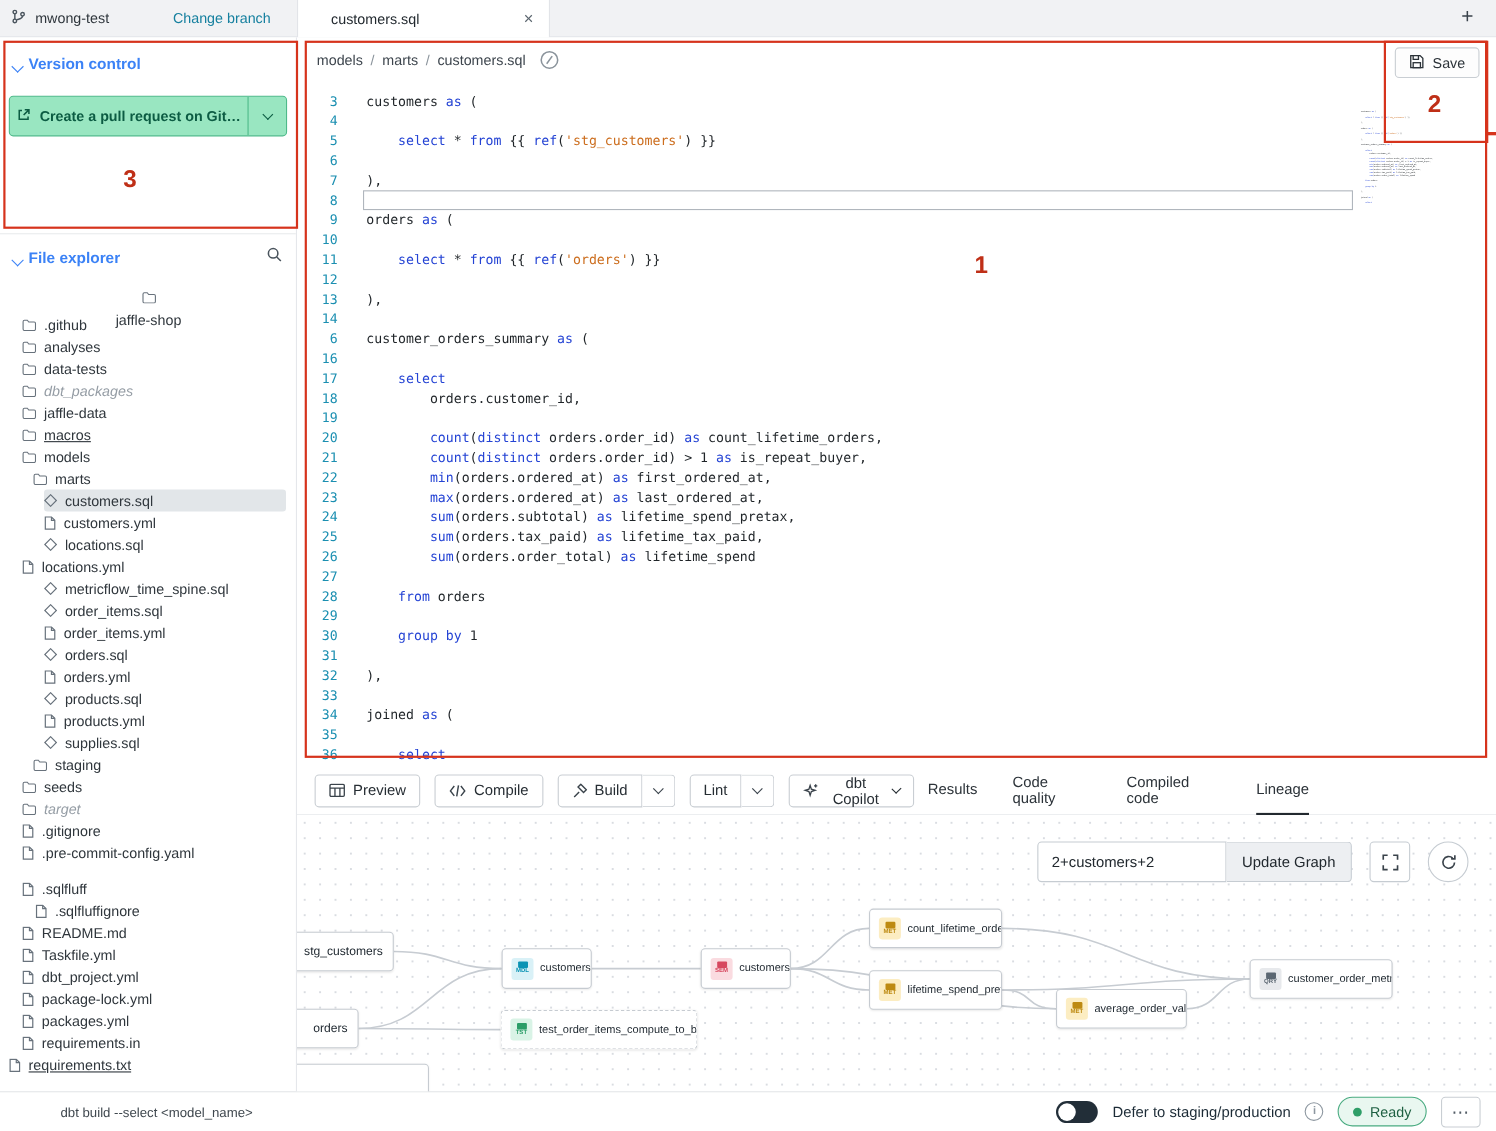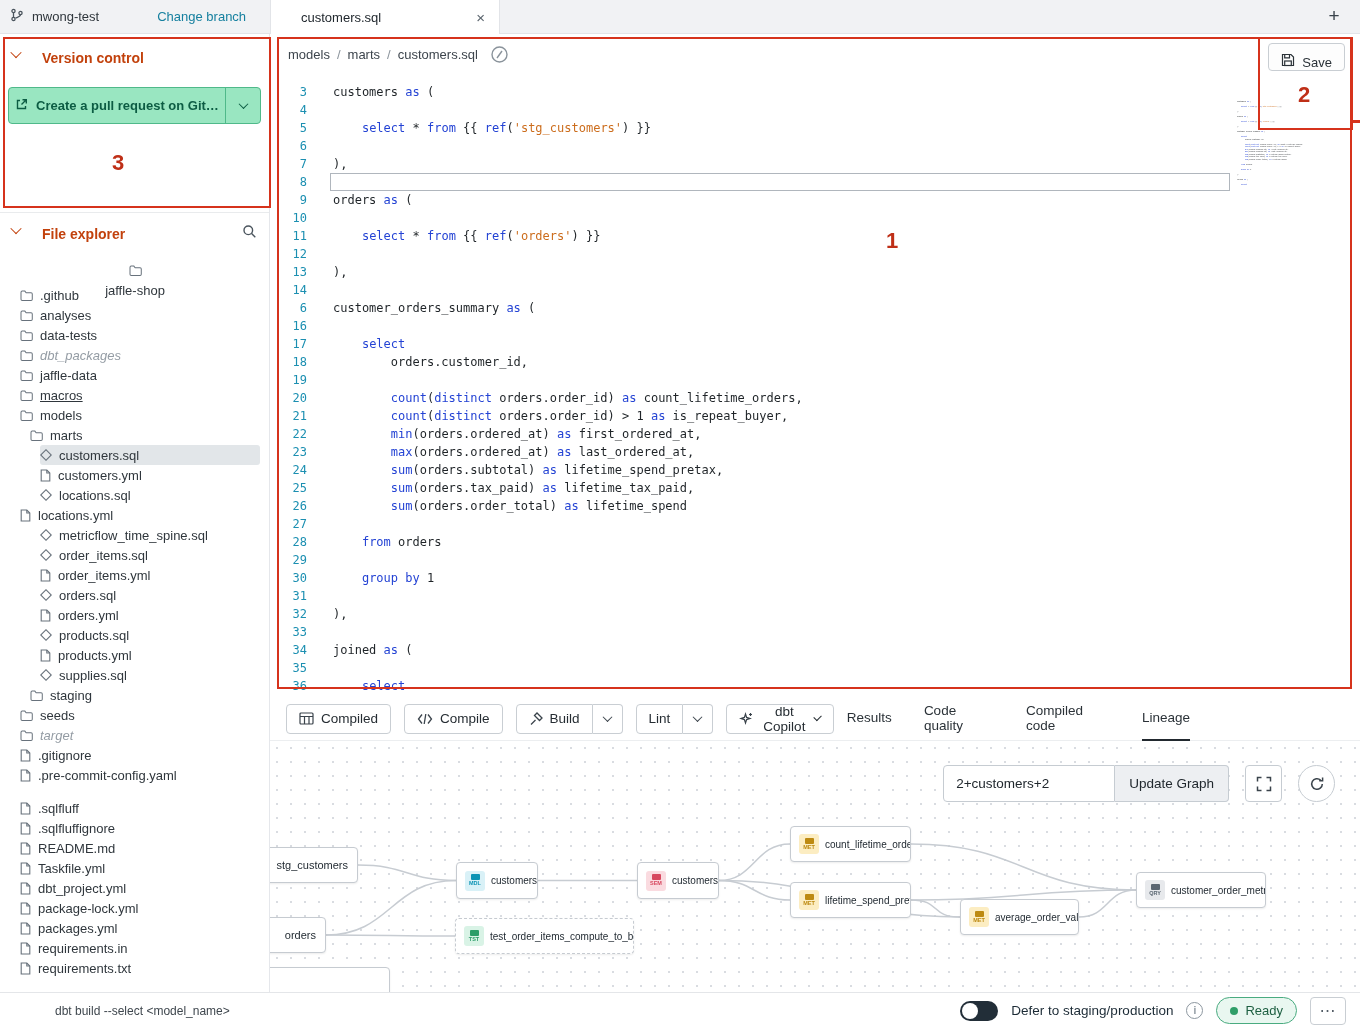--- a/index.html
+++ b/index.html
@@ -17,21 +17,21 @@
             padding:0 14px;box-sizing:border-box;font-size:13px;color:#21282e;}
   .edit-tab .title{margin-left:16px;}
   .edit-tab .close{margin-left:auto;color:#5a646d;font-size:15px;cursor:pointer;}
   .newtab{position:absolute;right:14px;top:4px;font-size:19px;color:#3a434b;cursor:pointer;width:24px;height:24px;
           display:flex;align-items:center;justify-content:center;}
 
   
   .sidebar{position:absolute;left:0;top:34px;width:270px;height:958px;background:#fff;
            border-right:1px solid #e5e7eb;box-sizing:border-box;overflow:hidden;}
   .vc-section{position:absolute;top:0;left:0;right:0;height:178px;border-bottom:1px solid #e9ebed;}
-  .sec-header{display:flex;align-items:flex-start;gap:22px;font-size:14px;font-weight:700;color:#c2410c;}
+  .sec-header{display:flex;align-items:flex-end;gap:6px;font-size:14px;font-weight:700;color:#3b82f6;}
   .vc-section .sec-header{position:absolute;top:16px;left:12px;}
   .chev{display:inline-block;width:7px;height:7px;border-right:1.6px solid currentColor;
         border-bottom:1.6px solid currentColor;transform:rotate(45deg) translate(-1px,-1px);}
   .pr-btn{position:absolute;top:53px;left:8px;right:8px;height:37px;background:#99e6c1;
           border:1px solid #4fb98a;border-radius:4px;display:flex;align-items:stretch;cursor:pointer;
           box-sizing:border-box;overflow:hidden;font-weight:bold;}
   .pr-main{flex:1;display:flex;align-items:center;justify-content:center;gap:8px;font-size:13px;
            color:#0c5c43;white-space:nowrap;overflow:hidden;padding:0 6px;}
   .pr-caret{width:34px;border-left:1px solid #4fb98a;display:flex;align-items:center;justify-content:center;color:#0c5c43;}
   .fe-header{position:absolute;top:190px;left:12px;right:12px;display:flex;align-items:center;}
@@ -42,21 +42,21 @@
   .trow .ticon{flex:none;display:flex;align-items:center;}
   .trow.selected{background:#e2e6e9;}
   .trow.muted{color:#949ca4;font-style:italic;}
 
   
   .editor{position:absolute;left:270px;top:34px;width:1090px;height:663px;background:#fff;overflow:hidden;}
   .crumb-bar{position:absolute;top:0;left:0;right:0;height:40px;display:flex;align-items:center;padding-left:18px;}
   .crumb{font-size:13px;color:#3d454d;display:flex;align-items:center;gap:7px;}
   .crumb .sep{color:#8a939b;}
   .crumb-ico{margin-left:12px;display:flex;align-items:center;}
-  .save-btn{position:absolute;right:15px;top:9px;height:28px;display:flex;align-items:flex-end;gap:7px;
+  .save-btn{position:absolute;right:15px;top:9px;height:28px;display:flex;align-items:center;gap:7px;
             padding:0 12px;border:1px solid #c9ced3;border-radius:4px;background:#fdfdfd;font-size:13px;
             color:#2b3238;cursor:pointer;box-sizing:border-box;}
   .code{position:absolute;top:40px;left:0;right:0;bottom:0;padding-top:9px;
         font-family:"DejaVu Sans Mono","Liberation Mono",monospace;font-size:12px;}
   .cline{height:18px;line-height:18px;display:flex;}
   .ln{width:37px;flex:none;text-align:right;color:#1b8fb1;}
   .lc{flex:1;margin-left:23px;margin-right:130px;padding-left:2px;white-space:pre;color:#1f2428;
       border:1px solid transparent;box-sizing:border-box;height:18px;line-height:16px;}
   .cline.active .lc{border-color:#b0b6bd;}
   .c-kw{color:#2443d4;}
@@ -406,21 +406,21 @@
         </div>
         <div class="trow" style="margin-left: 20px; margin-top: 13px;">
           <span class="ticon">
             <svg width="11" height="13" viewBox="0 0 11 13" fill="none" stroke="#68727c" stroke-width="1.1">
               <path d="M1.2 1 H6.8 L9.8 4 V12 H1.2 Z"></path>
               <path d="M6.8 1 V4 H9.8"></path>
             </svg>
           </span>
           <span>.sqlfluff</span>
         </div>
-        <div class="trow" style="margin-left: 20px; text-align: center;">
+        <div class="trow" style="margin-left: 32px; text-align: center;">
           <span class="ticon">
             <svg width="11" height="13" viewBox="0 0 11 13" fill="none" stroke="#68727c" stroke-width="1.1">
               <path d="M1.2 1 H6.8 L9.8 4 V12 H1.2 Z"></path>
               <path d="M6.8 1 V4 H9.8"></path>
             </svg>
           </span>
           <span>.sqlfluffignore</span>
         </div>
         <div class="trow" style="margin-left: 20px;">
           <span class="ticon">
@@ -469,21 +469,21 @@
         </div>
         <div class="trow" style="margin-left: 20px;">
           <span class="ticon">
             <svg width="11" height="13" viewBox="0 0 11 13" fill="none" stroke="#68727c" stroke-width="1.1">
               <path d="M1.2 1 H6.8 L9.8 4 V12 H1.2 Z"></path>
               <path d="M6.8 1 V4 H9.8"></path>
             </svg>
           </span>
           <span>requirements.in</span>
         </div>
-        <div class="trow" style="margin-left: 20px;">
+        <div class="trow" style="margin-left: 8px; text-decoration: underline;">
           <span class="ticon">
             <svg width="11" height="13" viewBox="0 0 11 13" fill="none" stroke="#68727c" stroke-width="1.1">
               <path d="M1.2 1 H6.8 L9.8 4 V12 H1.2 Z"></path>
               <path d="M6.8 1 V4 H9.8"></path>
             </svg>
           </span>
           <span>requirements.txt</span>
         </div>
       </div>
   </aside>
@@ -697,21 +697,21 @@
   <div class="toolbar">
     <div style="display:flex;align-items:center;">
         <div class="tbtn-wrap">
           <button type="button" class="tbtn">
             <span style="display: flex;">
               <svg width="15" height="13" viewBox="0 0 15 13" fill="none" stroke="#3a434b" stroke-width="1.2">
                 <rect x="1" y="1" width="13" height="11" rx="1"></rect>
                 <path d="M1 4.5 h13 M5.5 4.5 v7.5 M10 4.5 v7.5"></path>
               </svg>
             </span>
-            <span>Compiled</span>
+            <span>Preview</span>
           </button>
         </div>
         <div class="tbtn-wrap">
           <button type="button" class="tbtn">
             <span style="display: flex;">
               <svg width="16" height="12" viewBox="0 0 16 12" fill="none" stroke="#3a434b" stroke-width="1.3">
                 <path d="M5 1.5 1.5 6 5 10.5 M11 1.5 14.5 6 11 10.5"></path>
                 <path d="M8.8 1 7.2 11"></path>
               </svg>
             </span>

